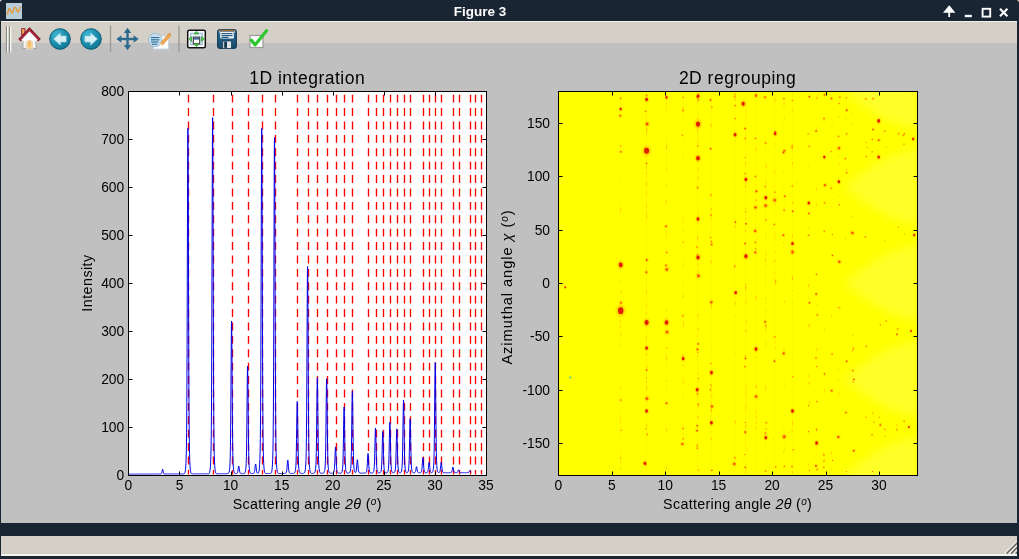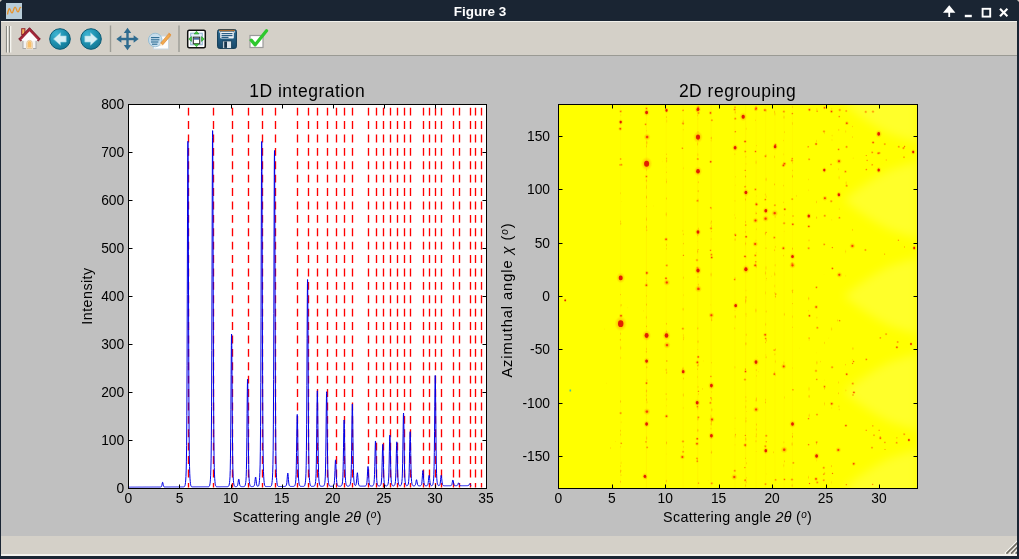--- a/index.html
+++ b/index.html
@@ -3,21 +3,21 @@
 html,body{margin:0;padding:0;width:1019px;height:559px;overflow:hidden;background:#c0c0c0;}
 *{font-family:"Liberation Sans", sans-serif;}
 .abs{position:absolute;}
 </style></head>
 <body>
 <div class="abs" style="left:0;top:0;width:1019px;height:559px;background:#1a2533;"></div>
 <div class="abs" style="left:0;top:0;width:1019px;height:21px;background:#1a2533;"></div>
 <div class="abs" style="left:0;top:21px;width:1019px;height:1px;background:#f2f1ec;"></div>
 <div class="abs" style="left:1px;top:22px;width:1017px;height:33px;background:#d4d0c8;"></div>
 <div class="abs" style="left:1px;top:55px;width:1017px;height:1px;background:#9a9a94;"></div>
-<div class="abs" style="left:1px;top:56px;width:1017px;height:480px;">
+<div class="abs" style="left:1px;top:43px;width:1017px;height:480px;">
 <svg width="1017" height="480" font-family="Liberation Sans, sans-serif">
 <defs>
 <radialGradient id="spot">
           <stop offset="0" stop-color="#ff4400" stop-opacity="0.9"></stop>
           <stop offset="0.5" stop-color="#ff9900" stop-opacity="0.45"></stop>
           <stop offset="1" stop-color="#ffbb00" stop-opacity="0"></stop>
         </radialGradient>
 <radialGradient id="smudge">
           <stop offset="0" stop-color="#ff9100" stop-opacity="0.85"></stop>
           <stop offset="0.6" stop-color="#ffb800" stop-opacity="0.4"></stop>

